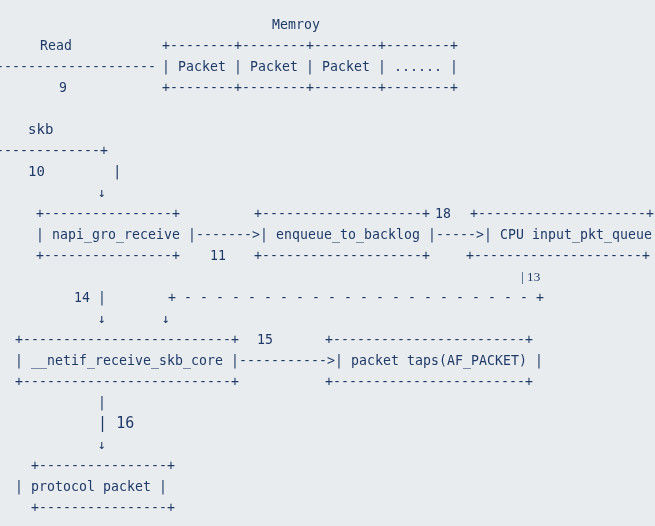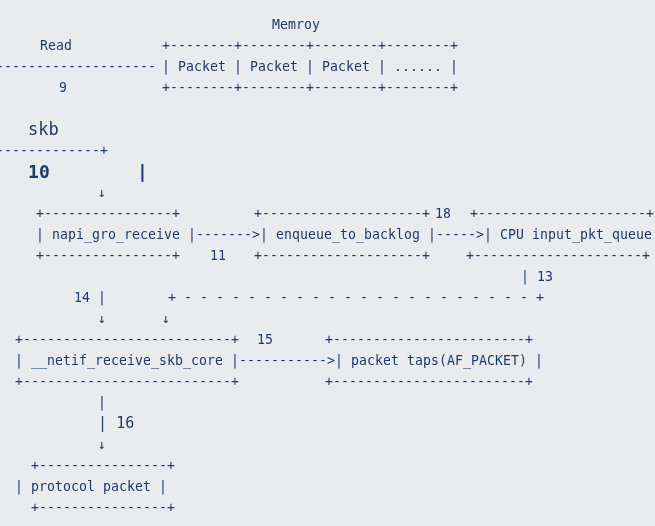--- a/index.html
+++ b/index.html
@@ -37,34 +37,34 @@
 
 <div id="ascii-canvas" style="width: 655px; height: 402px; background: rgb(232, 236, 239);">
 
 <div class="ascii-line" style="top: 14px; left: 272px; color: rgb(31, 58, 104); font-size: 13.2px; line-height: 21px;">Memroy</div>
     <div class="ascii-line" style="top: 35px; left: 40px; color: rgb(31, 58, 104); font-size: 13.2px; line-height: 21px;">Read</div>
     <div class="ascii-line" style="top: 35px; left: 162px; color: rgb(31, 58, 104); font-size: 13.2px; line-height: 21px;">+--------+--------+--------+--------+</div>
     <div class="ascii-line" style="top: 56px; left: -4px; color: rgb(31, 58, 104); font-size: 13.2px; line-height: 21px;">--------------------</div>
     <div class="ascii-line" style="top: 56px; left: 162px; color: rgb(31, 58, 104); font-size: 13.2px; line-height: 21px;">| Packet | Packet | Packet | ...... |</div>
     <div class="ascii-line" style="top: 77px; left: 59px; color: rgb(31, 58, 104); font-size: 13.2px; line-height: 21px;">9</div>
     <div class="ascii-line" style="top: 77px; left: 162px; color: rgb(31, 58, 104); font-size: 13.2px; line-height: 21px;">+--------+--------+--------+--------+</div>
-    <div class="ascii-line" style="top: 119px; left: 28px; color: rgb(31, 58, 104); font-size: 17px; line-height: 21px;">skb</div>
+    <div class="ascii-line" style="top: 119px; left: 28px; color: rgb(31, 58, 104); font-size: 14px; line-height: 21px;">skb</div>
     <div class="ascii-line" style="top: 140px; left: -4px; color: rgb(31, 58, 104); font-size: 13.2px; line-height: 21px;">-------------+</div>
-    <div class="ascii-line" style="top: 161px; left: 28px; color: rgb(31, 58, 104); font-size: 18px; line-height: 21px; font-weight: bold;">10        |</div>
+    <div class="ascii-line" style="top: 161px; left: 28px; color: rgb(31, 58, 104); font-size: 14px; line-height: 21px;">10        |</div>
     <div class="ascii-line" style="top: 182px; left: 98px; color: rgb(31, 58, 104); font-size: 13.2px; line-height: 21px;">↓</div>
     <div class="ascii-line" style="top: 203px; left: 36px; color: rgb(31, 58, 104); font-size: 13.2px; line-height: 21px;">+----------------+</div>
     <div class="ascii-line" style="top: 203px; left: 254px; color: rgb(31, 58, 104); font-size: 13.2px; line-height: 21px;">+--------------------+</div>
     <div class="ascii-line" style="top: 203px; left: 435px; color: rgb(31, 58, 104); font-size: 13.2px; line-height: 21px;">18</div>
     <div class="ascii-line" style="top: 203px; left: 470px; color: rgb(31, 58, 104); font-size: 13.2px; line-height: 21px;">+---------------------+</div>
     <div class="ascii-line" style="top: 224px; left: 36px; color: rgb(31, 58, 104); font-size: 13.2px; line-height: 21px;">| napi_gro_receive |-------&gt;| enqueue_to_backlog |-----&gt;| CPU input_pkt_queue |</div>
     <div class="ascii-line" style="top: 245px; left: 36px; color: rgb(31, 58, 104); font-size: 13.2px; line-height: 21px;">+----------------+</div>
     <div class="ascii-line" style="top: 245px; left: 210px; color: rgb(31, 58, 104); font-size: 13.2px; line-height: 21px;">11</div>
     <div class="ascii-line" style="top: 245px; left: 254px; color: rgb(31, 58, 104); font-size: 13.2px; line-height: 21px;">+--------------------+</div>
     <div class="ascii-line" style="top: 245px; left: 466px; color: rgb(31, 58, 104); font-size: 13.2px; line-height: 21px;">+---------------------+</div>
-    <div class="ascii-line" style="top: 266px; left: 521px; color: rgb(31, 58, 104); font-size: 13.2px; line-height: 21px;">| 13</div>
+    <div class="ascii-line" style="top: 266px; left: 521px; color: rgb(31, 58, 104); font-size: 13.2px; line-height: 21px; font-family: Liberation Serif, serif;">| 13</div>
     <div class="ascii-line" style="top: 287px; left: 74px; color: rgb(31, 58, 104); font-size: 13.2px; line-height: 21px;">14 |</div>
     <div class="ascii-line" style="top: 287px; left: 168px; color: rgb(31, 58, 104); font-size: 13.2px; line-height: 21px;">+ - - - - - - - - - - - - - - - - - - - - - - +</div>
     <div class="ascii-line" style="top: 308px; left: 98px; color: rgb(31, 58, 104); font-size: 13.2px; line-height: 21px;">↓       ↓</div>
     <div class="ascii-line" style="top: 329px; left: 15px; color: rgb(31, 58, 104); font-size: 13.2px; line-height: 21px;">+--------------------------+</div>
     <div class="ascii-line" style="top: 329px; left: 257px; color: rgb(31, 58, 104); font-size: 13.2px; line-height: 21px;">15</div>
     <div class="ascii-line" style="top: 329px; left: 325px; color: rgb(31, 58, 104); font-size: 13.2px; line-height: 21px;">+------------------------+</div>
     <div class="ascii-line" style="top: 350px; left: 15px; color: rgb(31, 58, 104); font-size: 13.2px; line-height: 21px;">| __netif_receive_skb_core |-----------&gt;| packet taps(AF_PACKET) |</div>
     <div class="ascii-line" style="top: 371px; left: 15px; color: rgb(31, 58, 104); font-size: 13.2px; line-height: 21px;">+--------------------------+</div>
     <div class="ascii-line" style="top: 371px; left: 325px; color: rgb(31, 58, 104); font-size: 13.2px; line-height: 21px;">+------------------------+</div>
     <div class="ascii-line" style="top: 392px; left: 98px; color: rgb(31, 58, 104); font-size: 13.2px; line-height: 21px;">|</div>

